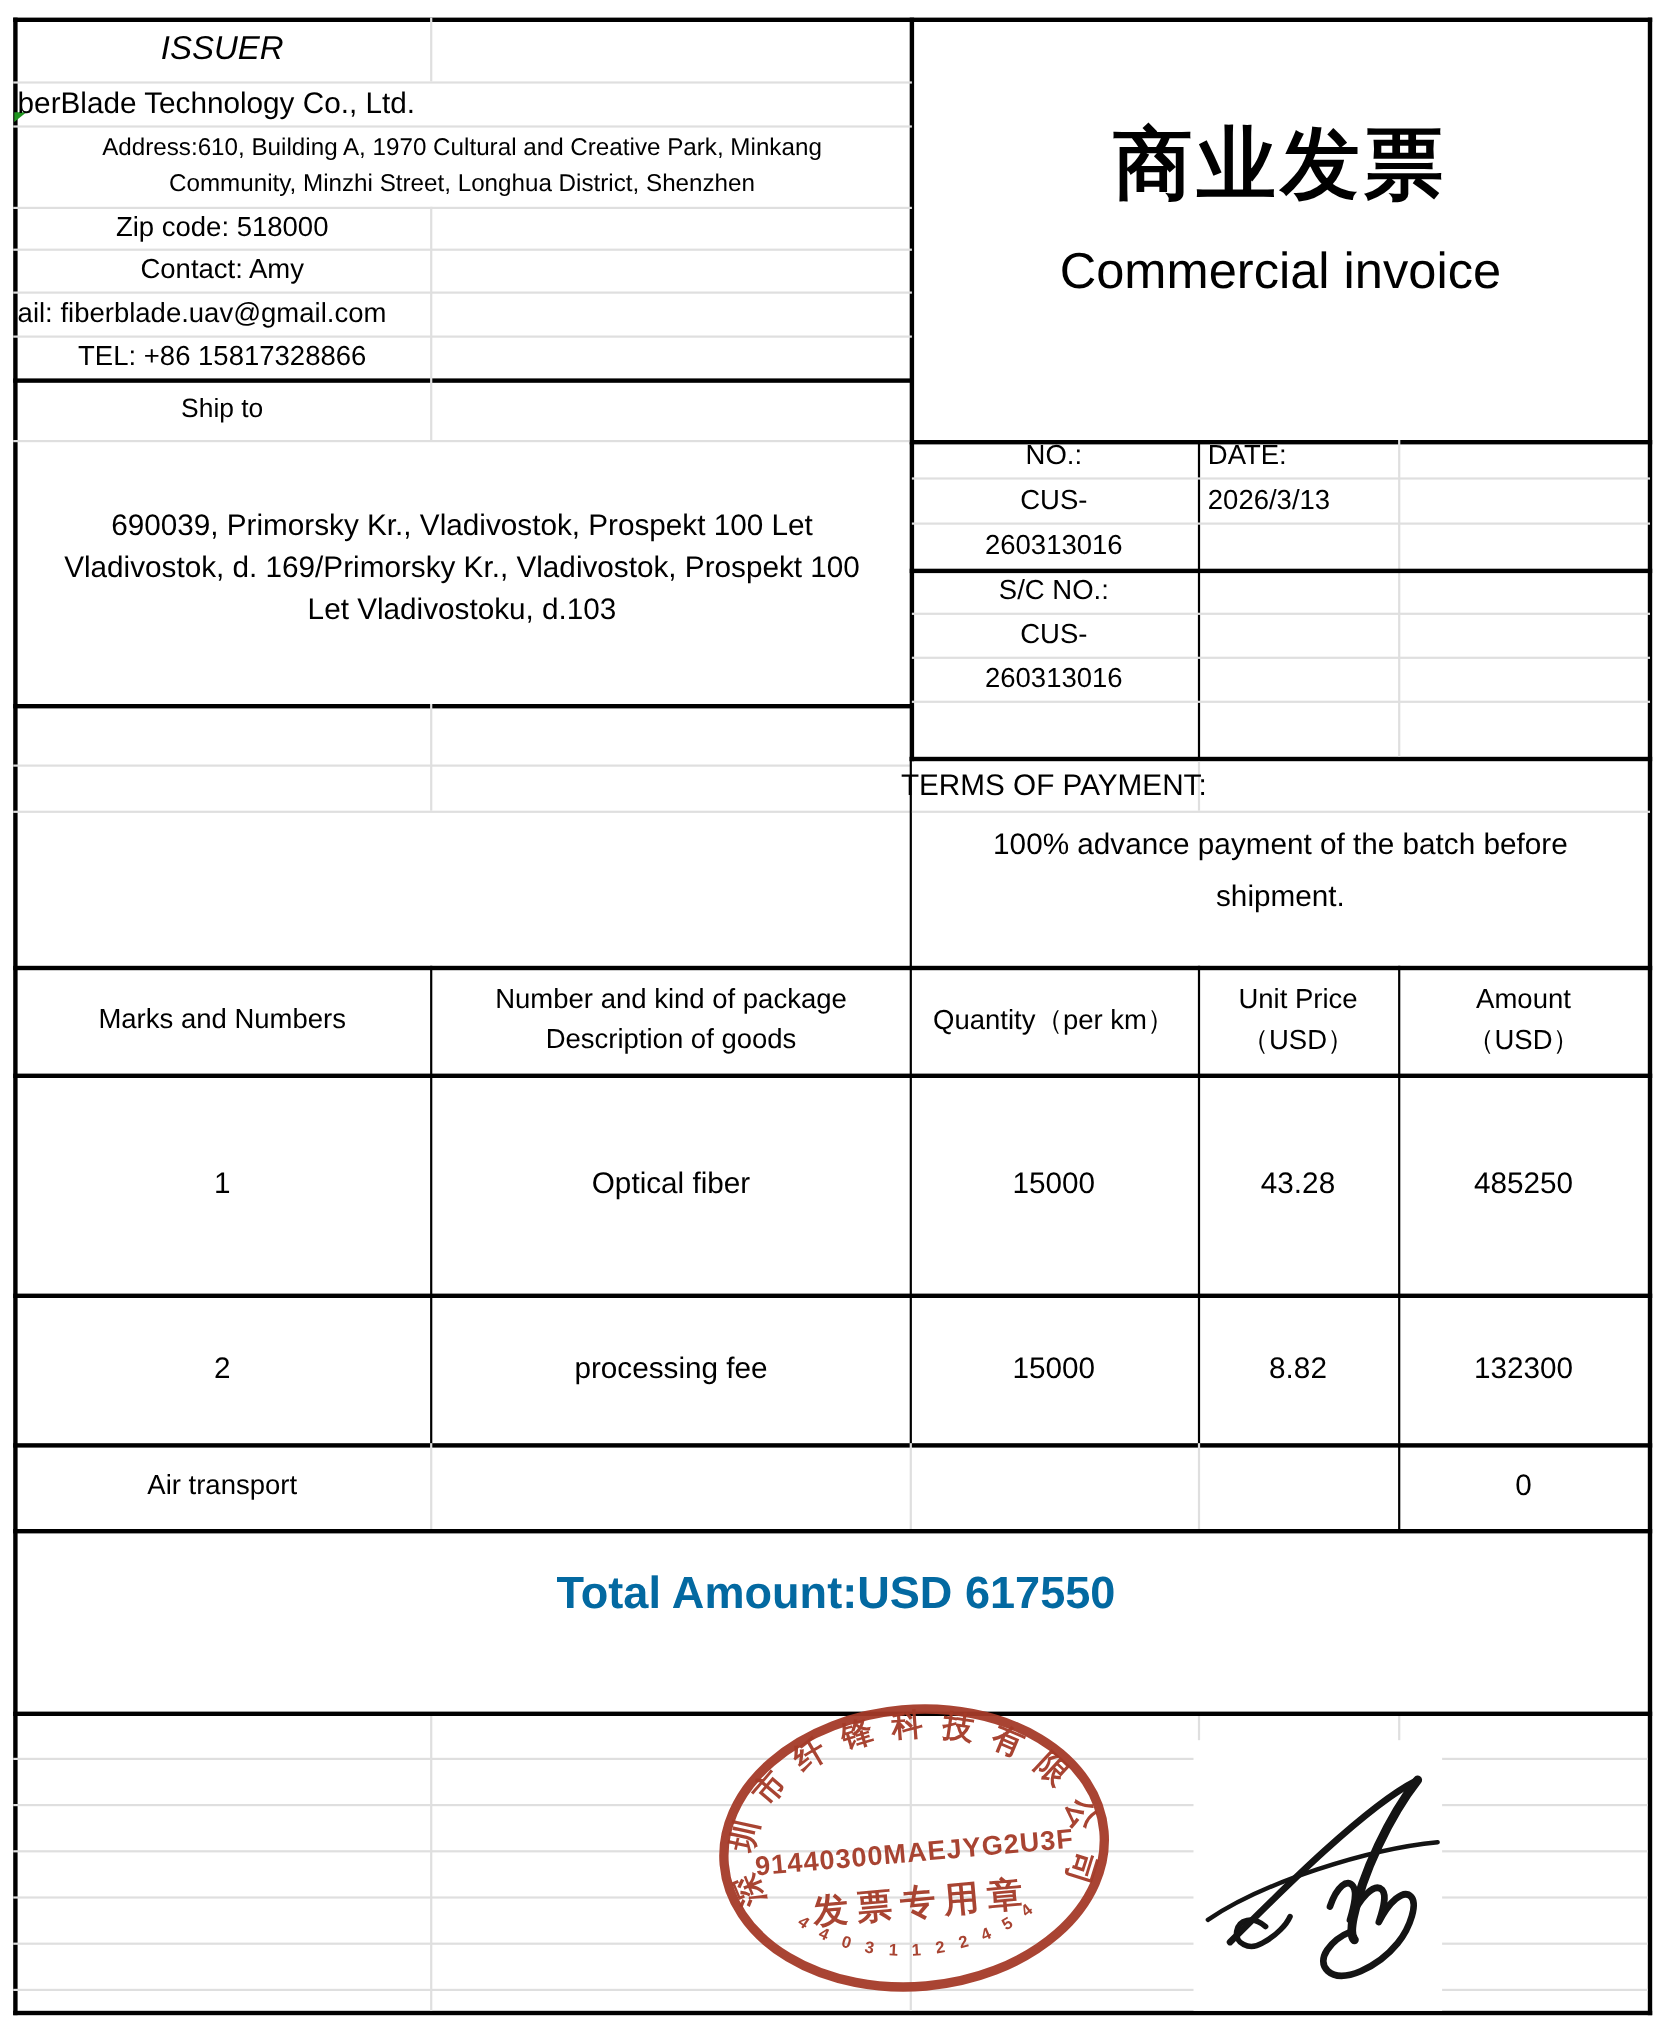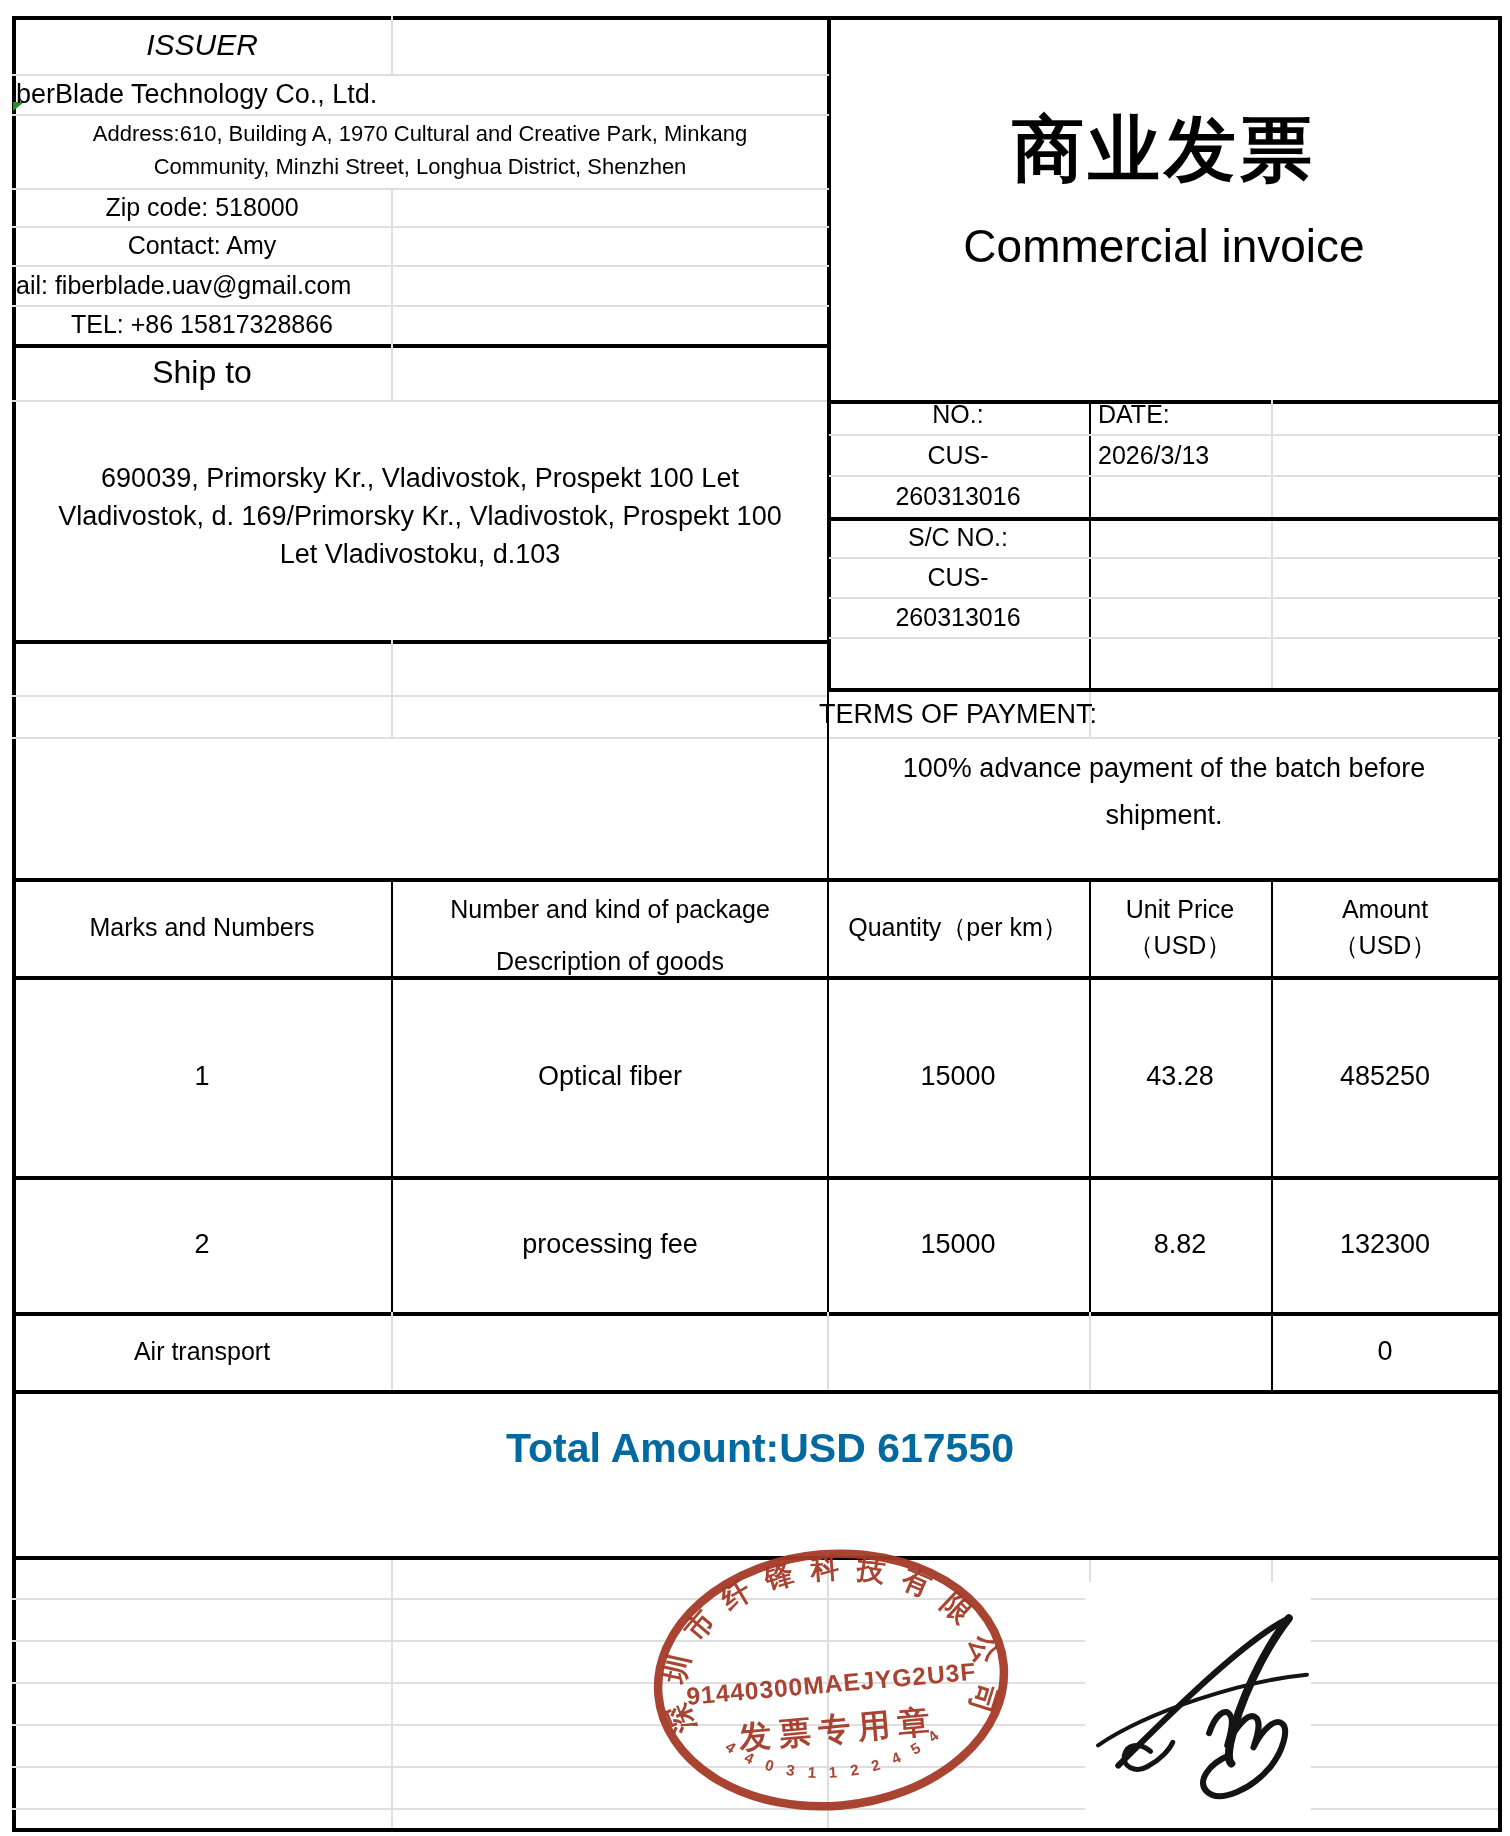--- a/index.html
+++ b/index.html
@@ -9,21 +9,21 @@
   .t{position:absolute;white-space:nowrap;}
   .c{transform:translate(-50%,-50%);text-align:center;}
   .l{transform:translate(0,-50%);text-align:left;}
   
   .hl{position:absolute;height:2px;background:#DFDFDF;}
   .hlk{position:absolute;height:4px;background:#000;}
   .vl{position:absolute;width:2px;background:#DFDFDF;}
   .vlt{position:absolute;width:2px;background:#000;}
   .vlk{position:absolute;width:4px;background:#000;}
   .fs22{font-size:22px;} .fs25{font-size:25px;} .fs27{font-size:27px;} .fs28{font-size:28px;}
-  .fs30{font-size:30px;font-style:italic;} .fs32{font-size:32px;}
+  .fs30{font-size:30px;font-style:italic;} .fs32{font-size:24px;}
   #title-zh{font-size:72px;font-weight:700;letter-spacing:4px;}
   #title-en{font-size:46px;font-weight:400;}
   #total-line{font-size:41px;font-weight:600;color:#0369a1;}
   #green-marker{position:absolute;left:13px;top:102px;width:0;height:0;
     border-top:9px solid #1F941F;border-right:11px solid transparent;}
   #white-patch{position:absolute;left:1085px;top:1582px;width:226px;height:246px;background:#fff;}
   #stamp-wrap{position:absolute;left:636px;top:1538px;width:390px;height:284px;transform:rotate(-5deg);}
   #signature-wrap{position:absolute;left:1090px;top:1602px;width:222px;height:212px;}
 </style>
 </head>
@@ -111,21 +111,21 @@
   <div class="vlt" style="left:1089px;top:878px;height:434px;"></div>
   <div class="vlt" style="left:1271px;top:878px;height:434px;"></div>
 
   <div class="vl" style="left:391px;top:1312px;height:78px;"></div>
   <div class="vl" style="left:827px;top:1312px;height:78px;"></div>
   <div class="vl" style="left:1089px;top:1312px;height:78px;"></div>
   <div class="vlt" style="left:1271px;top:1312px;height:78px;"></div>
 
   <div class="t c fs25" style="left:202px;top:927px;">Marks and Numbers</div>
   <div class="t c fs25" style="left:610px;top:909px;">Number and kind of package</div>
-  <div class="t c fs25" style="left:610px;top:945px;margin-top:16px;">Description of goods</div>
+  <div class="t c fs25" style="left:610px;top:945px;">Description of goods</div>
   <div class="t c fs25" style="left:958px;top:927px;">Quantity（per km）</div>
   <div class="t c fs25" style="left:1180px;top:909px;">Unit Price</div>
   <div class="t c fs25" style="left:1180px;top:945px;">（USD）</div>
   <div class="t c fs25" style="left:1385px;top:909px;">Amount</div>
   <div class="t c fs25" style="left:1385px;top:945px;">（USD）</div>
 
   <div>
     <div class="t c fs27" style="left:202px;top:1076px;">1</div>
     <div class="t c fs27" style="left:610px;top:1076px;">Optical fiber</div>
     <div class="t c fs27" style="left:958px;top:1076px;">15000</div>

